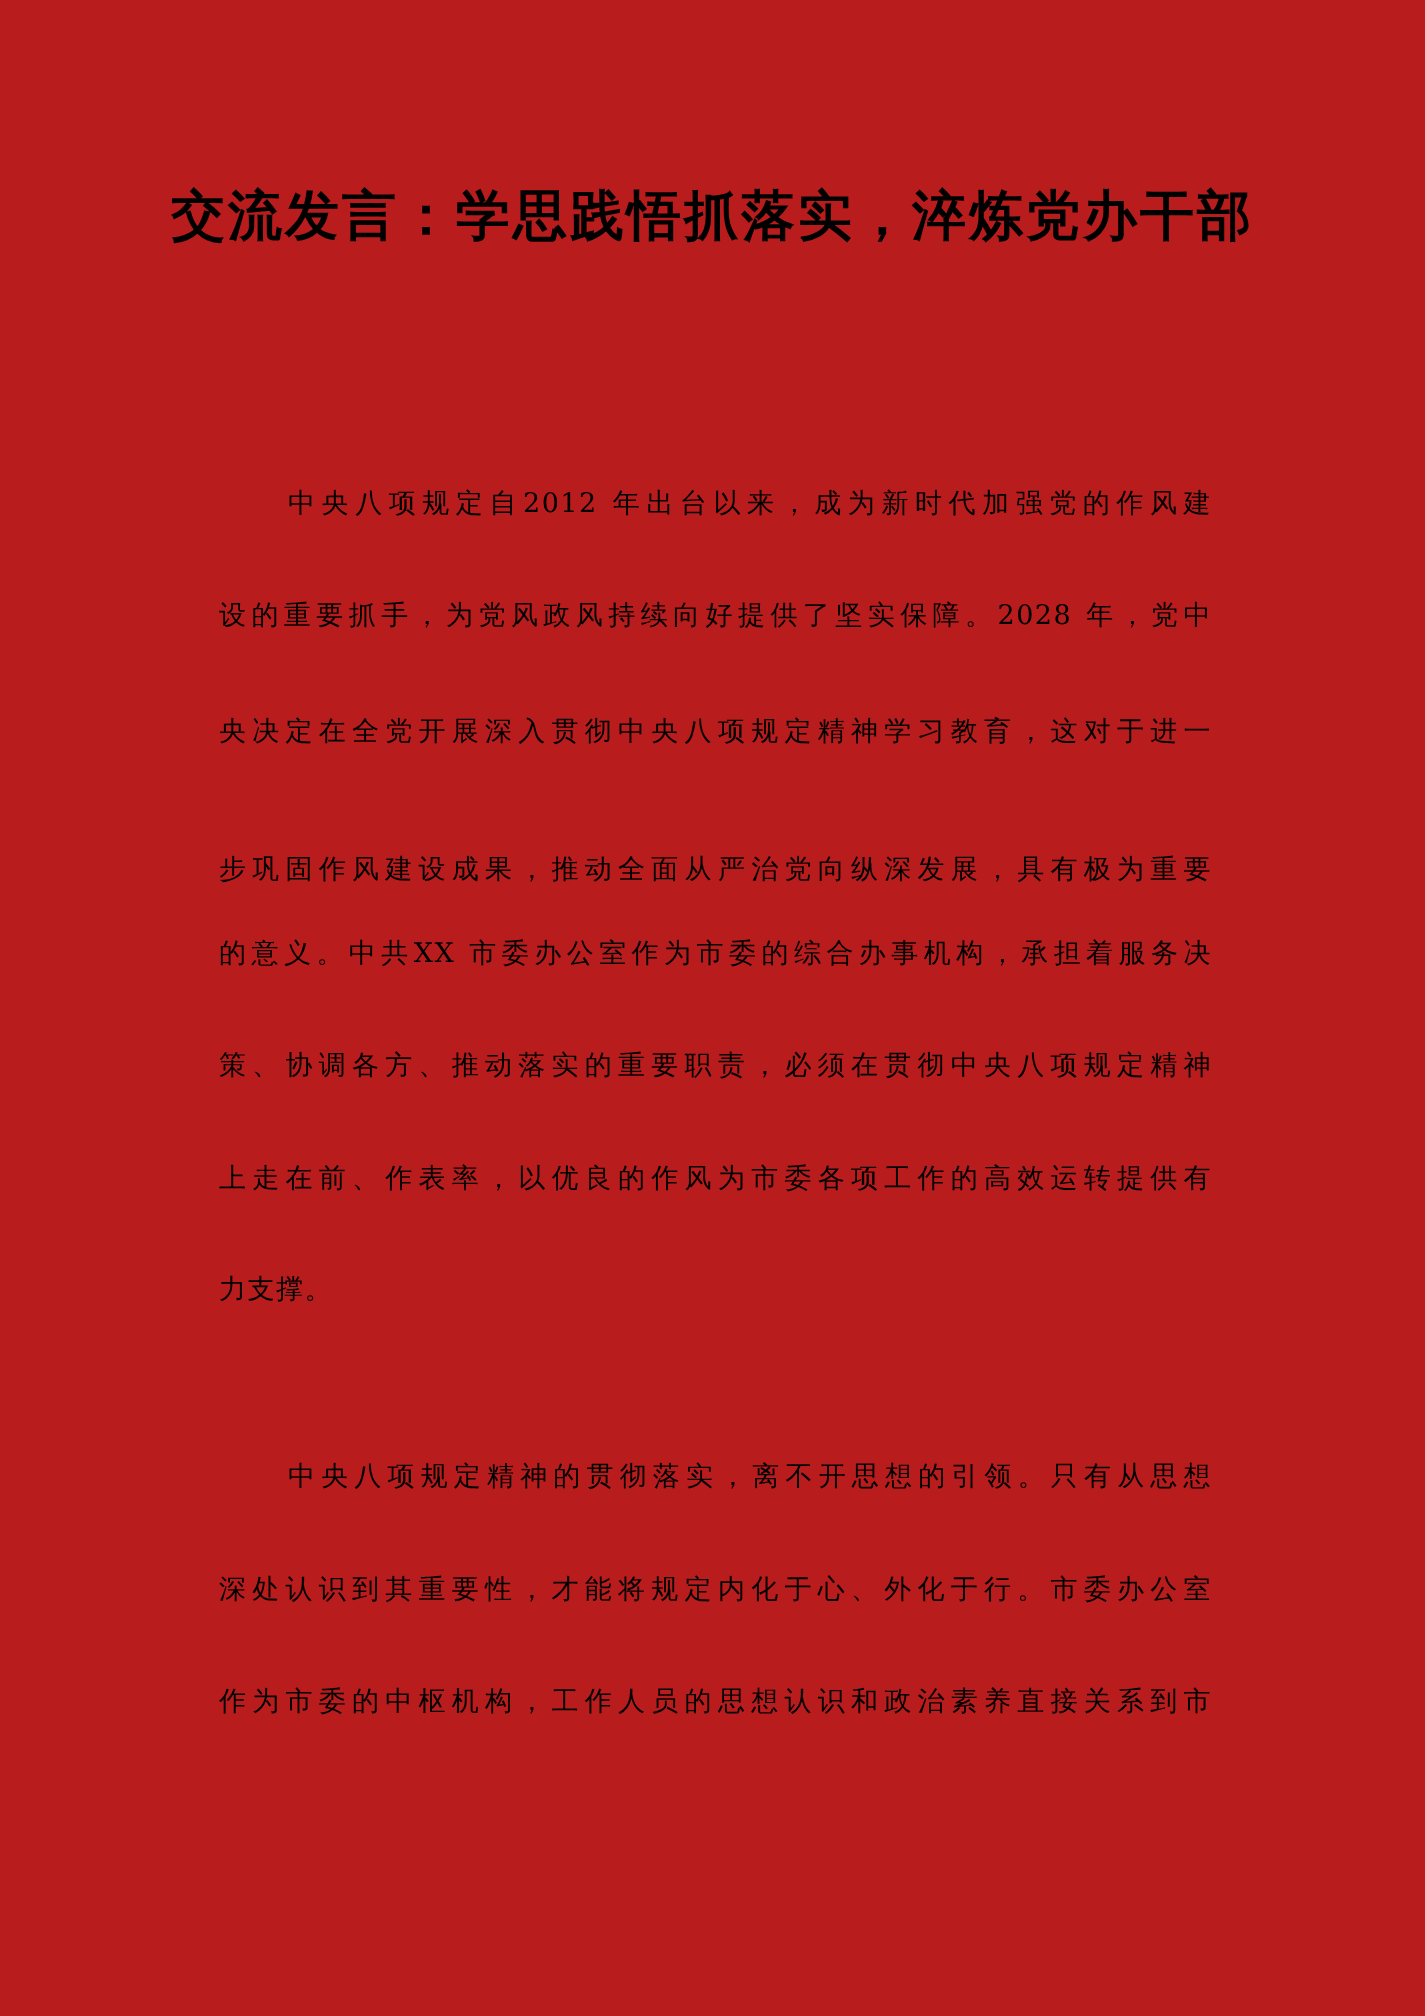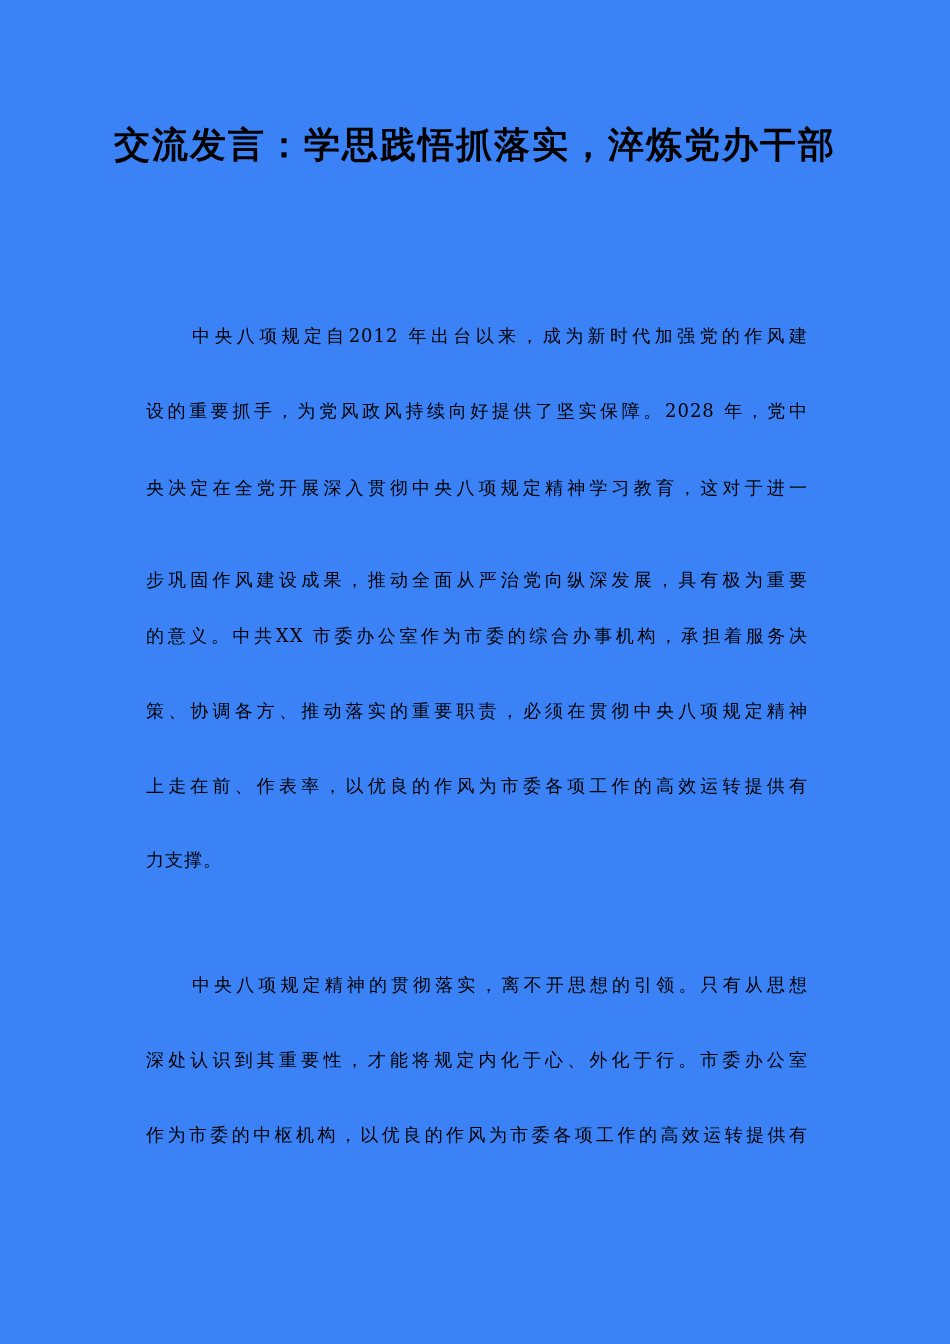--- a/index.html
+++ b/index.html
@@ -13,21 +13,21 @@
       overflow: hidden;
       position: relative;
       font-family: "DejaVu Serif", "Liberation Serif", serif;
       color: #000000;
     }
     .page {
       position: absolute;
       left: 0; top: 0;
       width: 950px;
       height: 1344px;
-      background: #3b82f6;
+      background: #b91c1c;
     }
     .title-line {
       position: absolute;
       left: 0;
       width: 950px;
       text-align: center;
       font-size: 36px;
       font-weight: bold;
       letter-spacing: 2px;
       line-height: 44px;
@@ -67,16 +67,16 @@
     <div class="line" style="top:621px;">的意义。中共XX 市委办公室作为市委的综合办事机构，承担着服务决</div>
     <div class="line" style="top:696px;">策、协调各方、推动落实的重要职责，必须在贯彻中央八项规定精神</div>
     <div class="line" style="top:771px;">上走在前、作表率，以优良的作风为市委各项工作的高效运转提供有</div>
     <div class="line last" style="top:845px;">力支撑。</div>
   </div>
 
 
   <div>
     <div class="line indent" style="top:970px;">中央八项规定精神的贯彻落实，离不开思想的引领。只有从思想</div>
     <div class="line" style="top:1045px;">深处认识到其重要性，才能将规定内化于心、外化于行。市委办公室</div>
-    <div class="line" style="top:1120px;">作为市委的中枢机构，以优良的作风为市委各项工作的高效运转提供有</div>
+    <div class="line" style="top:1120px;">作为市委的中枢机构，工作人员的思想认识和政治素养直接关系到市</div>
   </div>
 
 </div>
 
 </body></html>

